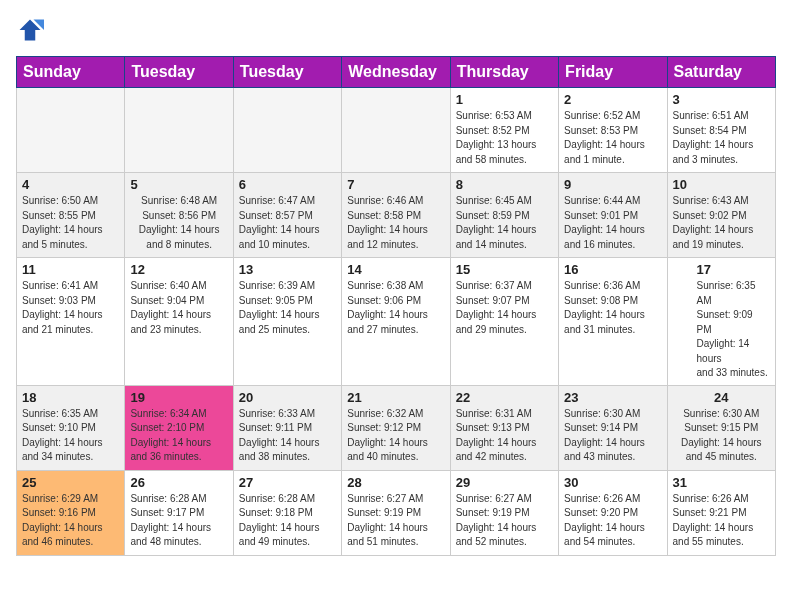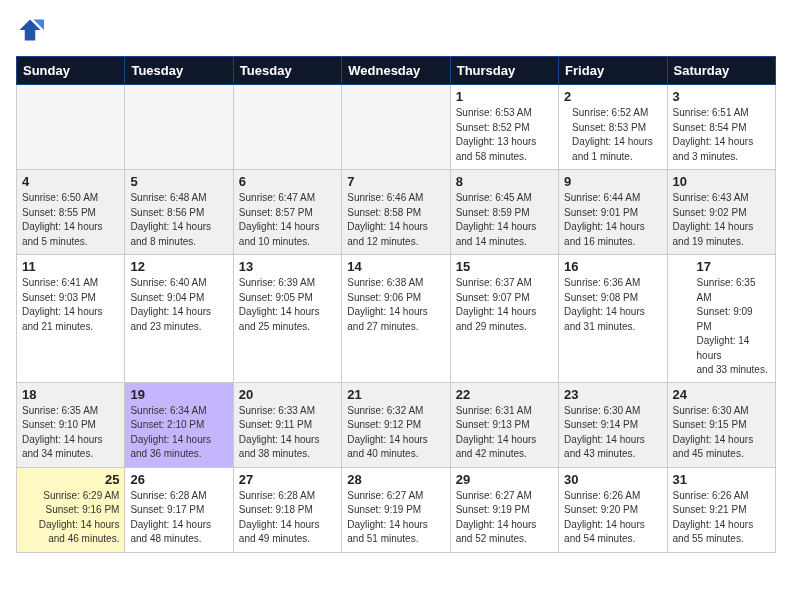--- a/index.html
+++ b/index.html
@@ -43,23 +43,23 @@
     .location {
       font-size: 15px;
       color: #444;
     }
     table {
       width: 100%;
       border-collapse: collapse;
       table-layout: fixed;
     }
     th {
-      background-color: #0f172a;
+      background-color: #a21caf;
       color: #fff;
-      font-size: 13px;
+      font-size: 16px;
       font-weight: bold;
       text-align: left;
       padding: 6px 6px;
       border: 1px solid #1a4488;
     }
     td {
       border: 1px solid #ccc;
       vertical-align: top;
       padding: 4px 5px;
       font-size: 10.5px;
@@ -130,21 +130,21 @@
         <td class="empty"></td>
         <td style="background: rgb(255, 255, 255);">
           <div class="day-number">1</div>
           <div class="day-info" style="white-space: pre-line;">Sunrise: 6:53 AM
 Sunset: 8:52 PM
 Daylight: 13 hours
 and 58 minutes.</div>
         </td>
         <td style="background: rgb(255, 255, 255);">
           <div class="day-number">2</div>
-          <div class="day-info" style="white-space: pre-line; margin-left: 8px;">Sunrise: 6:52 AM
+          <div class="day-info" style="white-space: pre-line;">Sunrise: 6:52 AM
 Sunset: 8:53 PM
 Daylight: 14 hours
 and 1 minute.</div>
         </td>
         <td style="background: rgb(255, 255, 255);">
           <div class="day-number">3</div>
           <div class="day-info" style="white-space: pre-line;">Sunrise: 6:51 AM
 Sunset: 8:54 PM
 Daylight: 14 hours
 and 3 minutes.</div>
@@ -153,21 +153,21 @@
       <tr>
         <td style="background: rgb(240, 240, 240);">
           <div class="day-number">4</div>
           <div class="day-info" style="white-space: pre-line;">Sunrise: 6:50 AM
 Sunset: 8:55 PM
 Daylight: 14 hours
 and 5 minutes.</div>
         </td>
         <td style="background: rgb(240, 240, 240);">
           <div class="day-number">5</div>
-          <div class="day-info" style="white-space: pre-line;">Sunrise: 6:48 AM
+          <div class="day-info" style="white-space: pre-line; text-align: center;">Sunrise: 6:48 AM
 Sunset: 8:56 PM
 Daylight: 14 hours
 and 8 minutes.</div>
         </td>
         <td style="background: rgb(240, 240, 240);">
           <div class="day-number">6</div>
           <div class="day-info" style="white-space: pre-line;">Sunrise: 6:47 AM
 Sunset: 8:57 PM
 Daylight: 14 hours
 and 10 minutes.</div>
@@ -253,21 +253,21 @@
         </td>
       </tr>
       <tr>
         <td style="background: rgb(240, 240, 240);">
           <div class="day-number">18</div>
           <div class="day-info" style="white-space: pre-line;">Sunrise: 6:35 AM
 Sunset: 9:10 PM
 Daylight: 14 hours
 and 34 minutes.</div>
         </td>
-        <td style="background: #c4b5fd;">
+        <td style="background: #ec4899;">
           <div class="day-number">19</div>
           <div class="day-info" style="white-space: pre-line;">Sunrise: 6:34 AM
 Sunset: 2:10 PM
 Daylight: 14 hours
 and 36 minutes.</div>
         </td>
         <td style="background: rgb(240, 240, 240); margin-top: 48px;">
           <div class="day-number">20</div>
           <div class="day-info" style="white-space: pre-line;">Sunrise: 6:33 AM
 Sunset: 9:11 PM
@@ -288,30 +288,30 @@
 Daylight: 14 hours
 and 42 minutes.</div>
         </td>
         <td style="background: rgb(240, 240, 240);">
           <div class="day-number">23</div>
           <div class="day-info" style="white-space: pre-line;">Sunrise: 6:30 AM
 Sunset: 9:14 PM
 Daylight: 14 hours
 and 43 minutes.</div>
         </td>
-        <td style="background: rgb(240, 240, 240);">
+        <td style="background: rgb(240, 240, 240); text-align: center;">
           <div class="day-number">24</div>
           <div class="day-info" style="white-space: pre-line;">Sunrise: 6:30 AM
 Sunset: 9:15 PM
 Daylight: 14 hours
 and 45 minutes.</div>
         </td>
       </tr>
       <tr>
-        <td style="background: #fef9c3; text-align: right;">
+        <td style="background: #fdba74;">
           <div class="day-number">25</div>
           <div class="day-info" style="white-space: pre-line;">Sunrise: 6:29 AM
 Sunset: 9:16 PM
 Daylight: 14 hours
 and 46 minutes.</div>
         </td>
         <td style="background: rgb(255, 255, 255);">
           <div class="day-number">26</div>
           <div class="day-info" style="white-space: pre-line;">Sunrise: 6:28 AM
 Sunset: 9:17 PM

